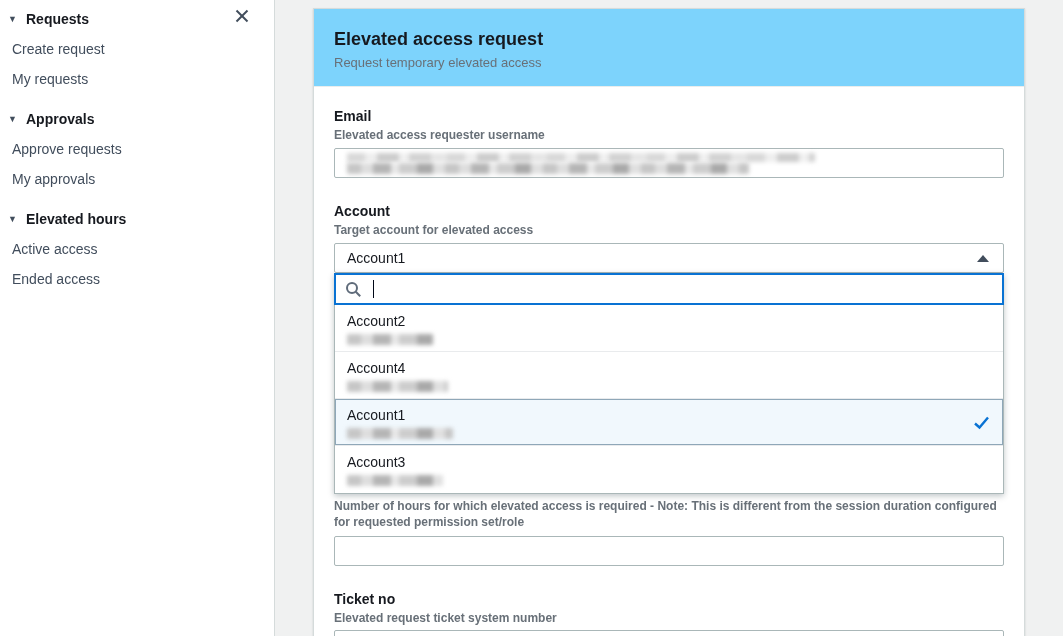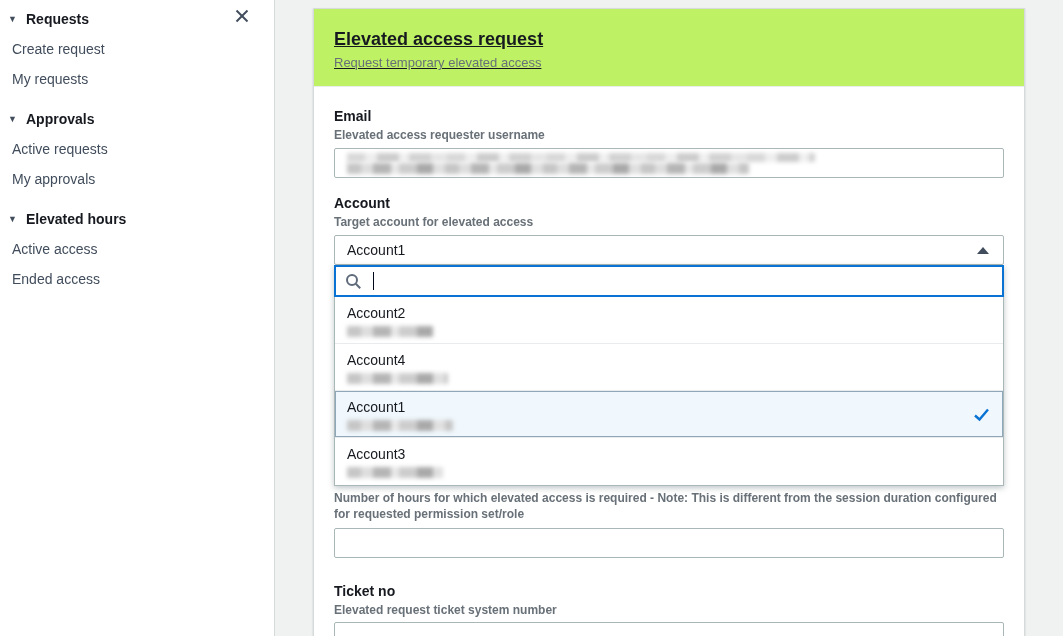--- a/index.html
+++ b/index.html
@@ -46,39 +46,38 @@
 
   
   .main { flex: 1; padding: 8px 0 0 38px; background: #f0f1f1; }
   .card {
     width: 712px; height: 700px;
     background: #ffffff;
     border: 1px solid #d5dbdb;
     box-shadow: 0 1px 2px rgba(0,28,36,.15);
   }
   .card-header {
-    background: #bef264;
+    background: #7dd3fc;
     border-bottom: 1px solid #eaeded;
     padding: 19px 20px 16px 20px;
-    text-decoration: underline;
   }
   .card-title { font-size: 18px; font-weight: 700; color: #16191f; line-height: 22px; }
   .card-sub { font-size: 13px; color: #687078; margin-top: 5px; }
   .card-body { padding: 20px 20px 0 20px; }
 
   .field-label { font-size: 14px; font-weight: 600; color: #16191f; line-height: 18px; }
   .field-desc { font-size: 12px; color: #687078; line-height: 16px; margin-top: 2px; max-width: 664px; font-weight: bold; }
   .text-input {
     margin-top: 5px; height: 30px; width: 100%;
     border: 1px solid #aab7b8; border-radius: 2px;
     background: #fff;
     display: flex; flex-direction: column; justify-content: center;
     padding: 0 12px;
   }
-  .field-email { margin-bottom: 16px; }
+  .field-email { margin-bottom: 24px; }
 
   
   .redact {
     filter: blur(2px); border-radius: 1px;
     background: repeating-linear-gradient(90deg,
       #c6c6c6 0 14px, #dedede 14px 26px, #b5b5b5 26px 44px,
       #e8e8e8 44px 52px, #cdcdcd 52px 70px, #a9a9a9 70px 86px,
       #e0e0e0 86px 98px);
   }
   .redact.light {
@@ -153,21 +152,21 @@
       </div>
       <a class="nav-item">Create request</a>
       <a class="nav-item">My requests</a>
     </div>
 
     <div class="nav-section">
       <div class="nav-header">
         <span class="tri">▼</span>
         <span>Approvals</span>
       </div>
-      <a class="nav-item">Active requests</a>
+      <a class="nav-item">Approve requests</a>
       <a class="nav-item">My approvals</a>
     </div>
 
     <div class="nav-section">
       <div class="nav-header">
         <span class="tri">▼</span>
         <span>Elevated hours</span>
       </div>
       <a class="nav-item">Active access</a>
       <a class="nav-item">Ended access</a>

